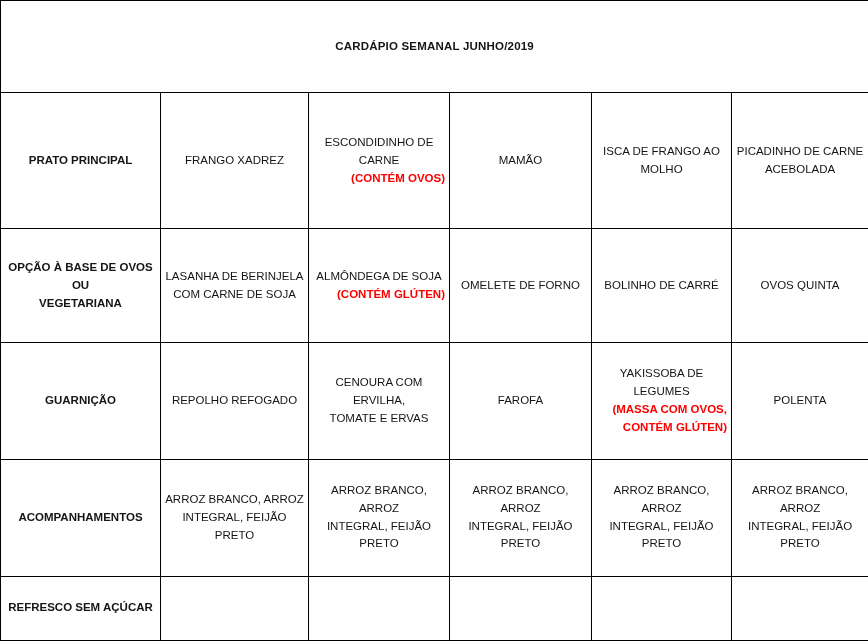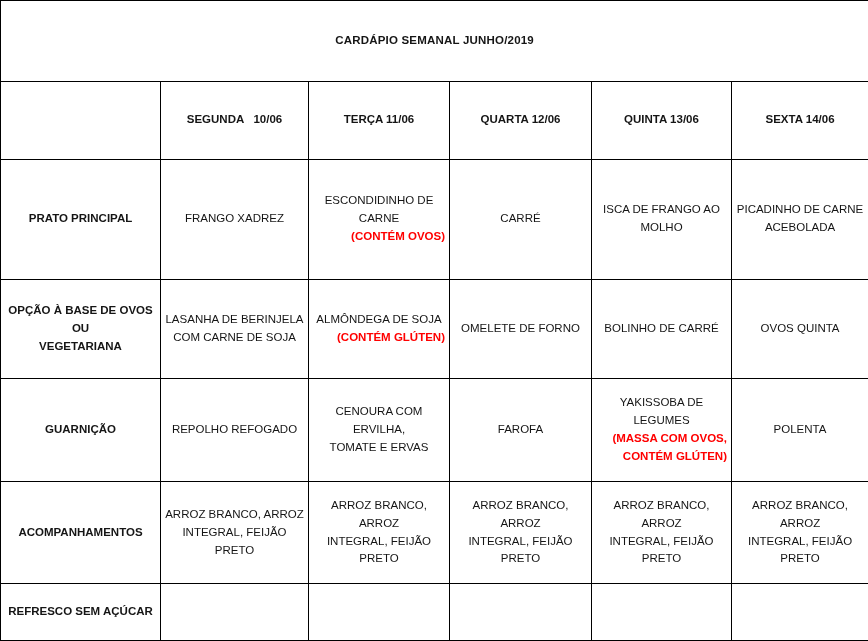--- a/index.html
+++ b/index.html
@@ -68,35 +68,27 @@
       <col style="width:142px">
       <col style="width:140px">
       <col style="width:137px">
     </colgroup>
 
     <tbody>
         <tr class="r-title">
       <td class="title-cell" colspan="6">CARDÁPIO SEMANAL JUNHO/2019</td>
     </tr>
 
-    <tr class="r-head">
-      <td class="head-cell"></td>
-      <td class="head-cell">SEGUNDA   10/06</td>
-      <td class="head-cell">TERÇA 11/06</td>
-      <td class="head-cell">QUARTA 12/06</td>
-      <td class="head-cell">QUINTA 13/06</td>
-      <td class="head-cell">SEXTA 14/06</td>
-    </tr>
 
     <tr class="r1">
       <td class="label-cell">PRATO PRINCIPAL</td>
       <td><span>FRANGO XADREZ</span><span class="note"></span></td>
       <td><span>ESCONDIDINHO DE
 CARNE</span><span class="note">(CONTÉM OVOS)</span></td>
-      <td><span>CARRÉ</span><span class="note"></span></td>
+      <td><span>MAMÃO</span><span class="note"></span></td>
       <td><span>ISCA DE FRANGO AO
 MOLHO</span><span class="note"></span></td>
       <td><span>PICADINHO DE CARNE
 ACEBOLADA</span><span class="note"></span></td>
     </tr>
 
     <tr class="r2">
       <td class="label-cell">OPÇÃO À BASE DE OVOS OU
 VEGETARIANA</td>
       <td><span>LASANHA DE BERINJELA

